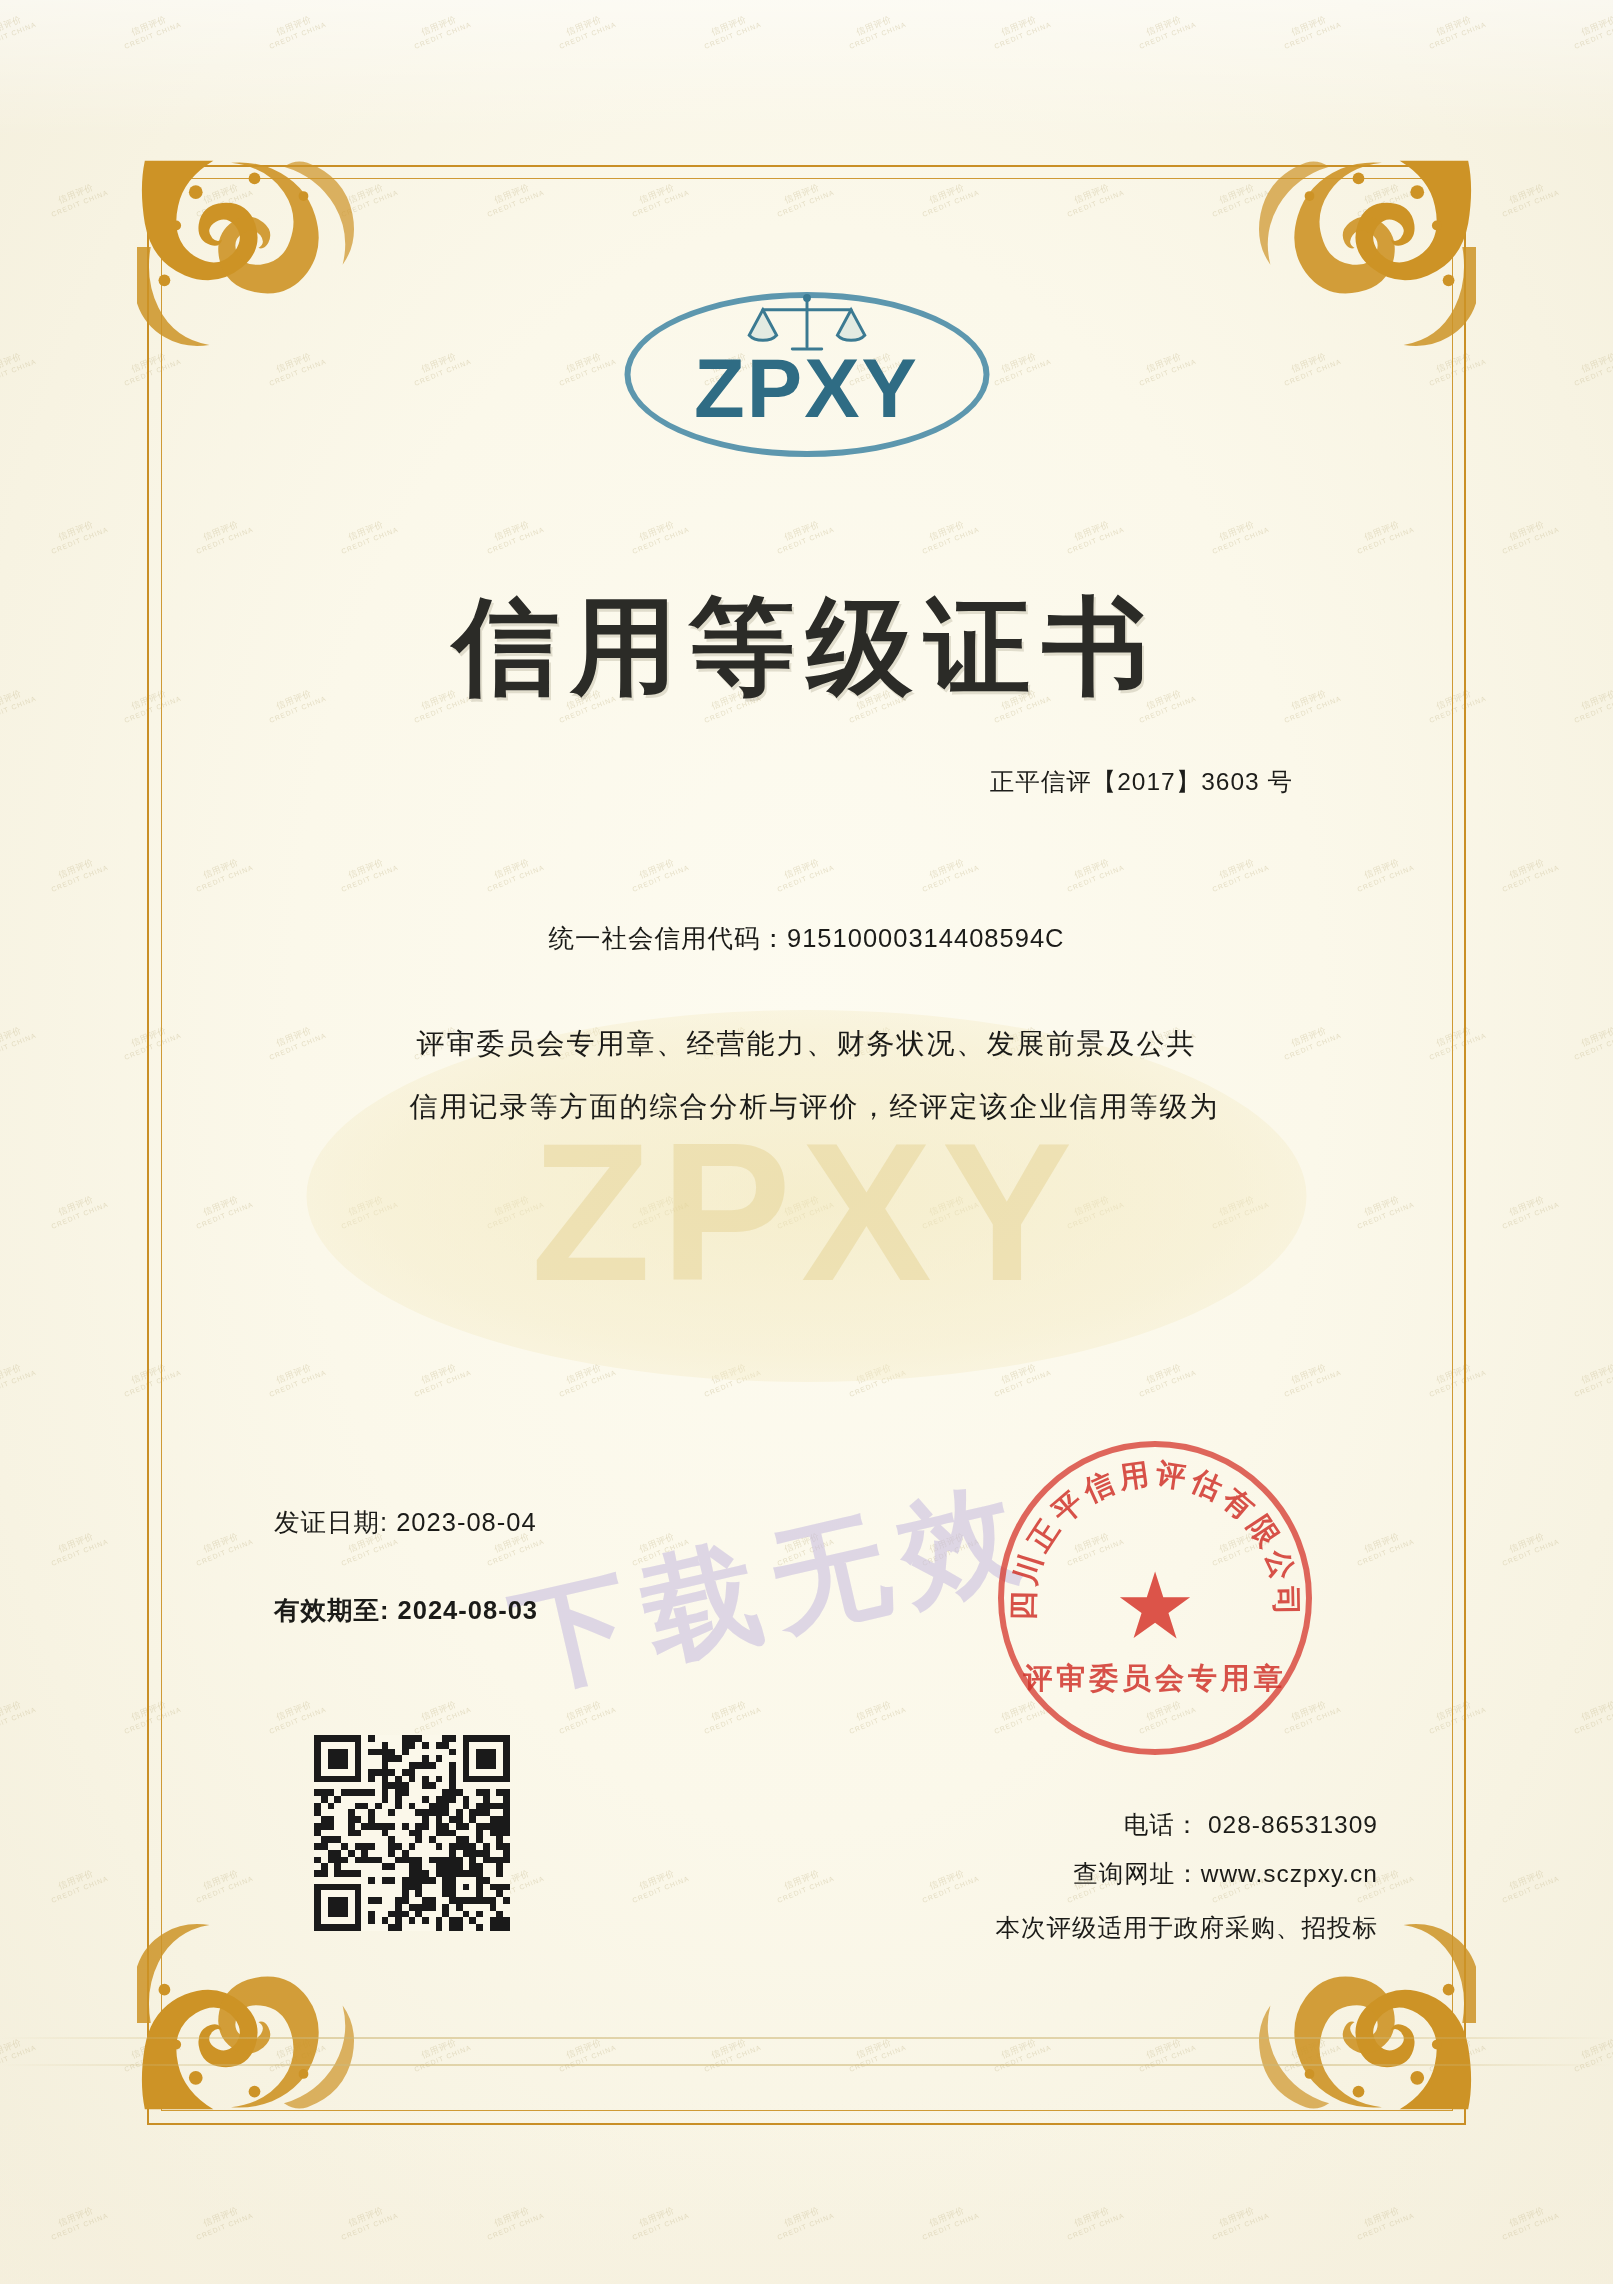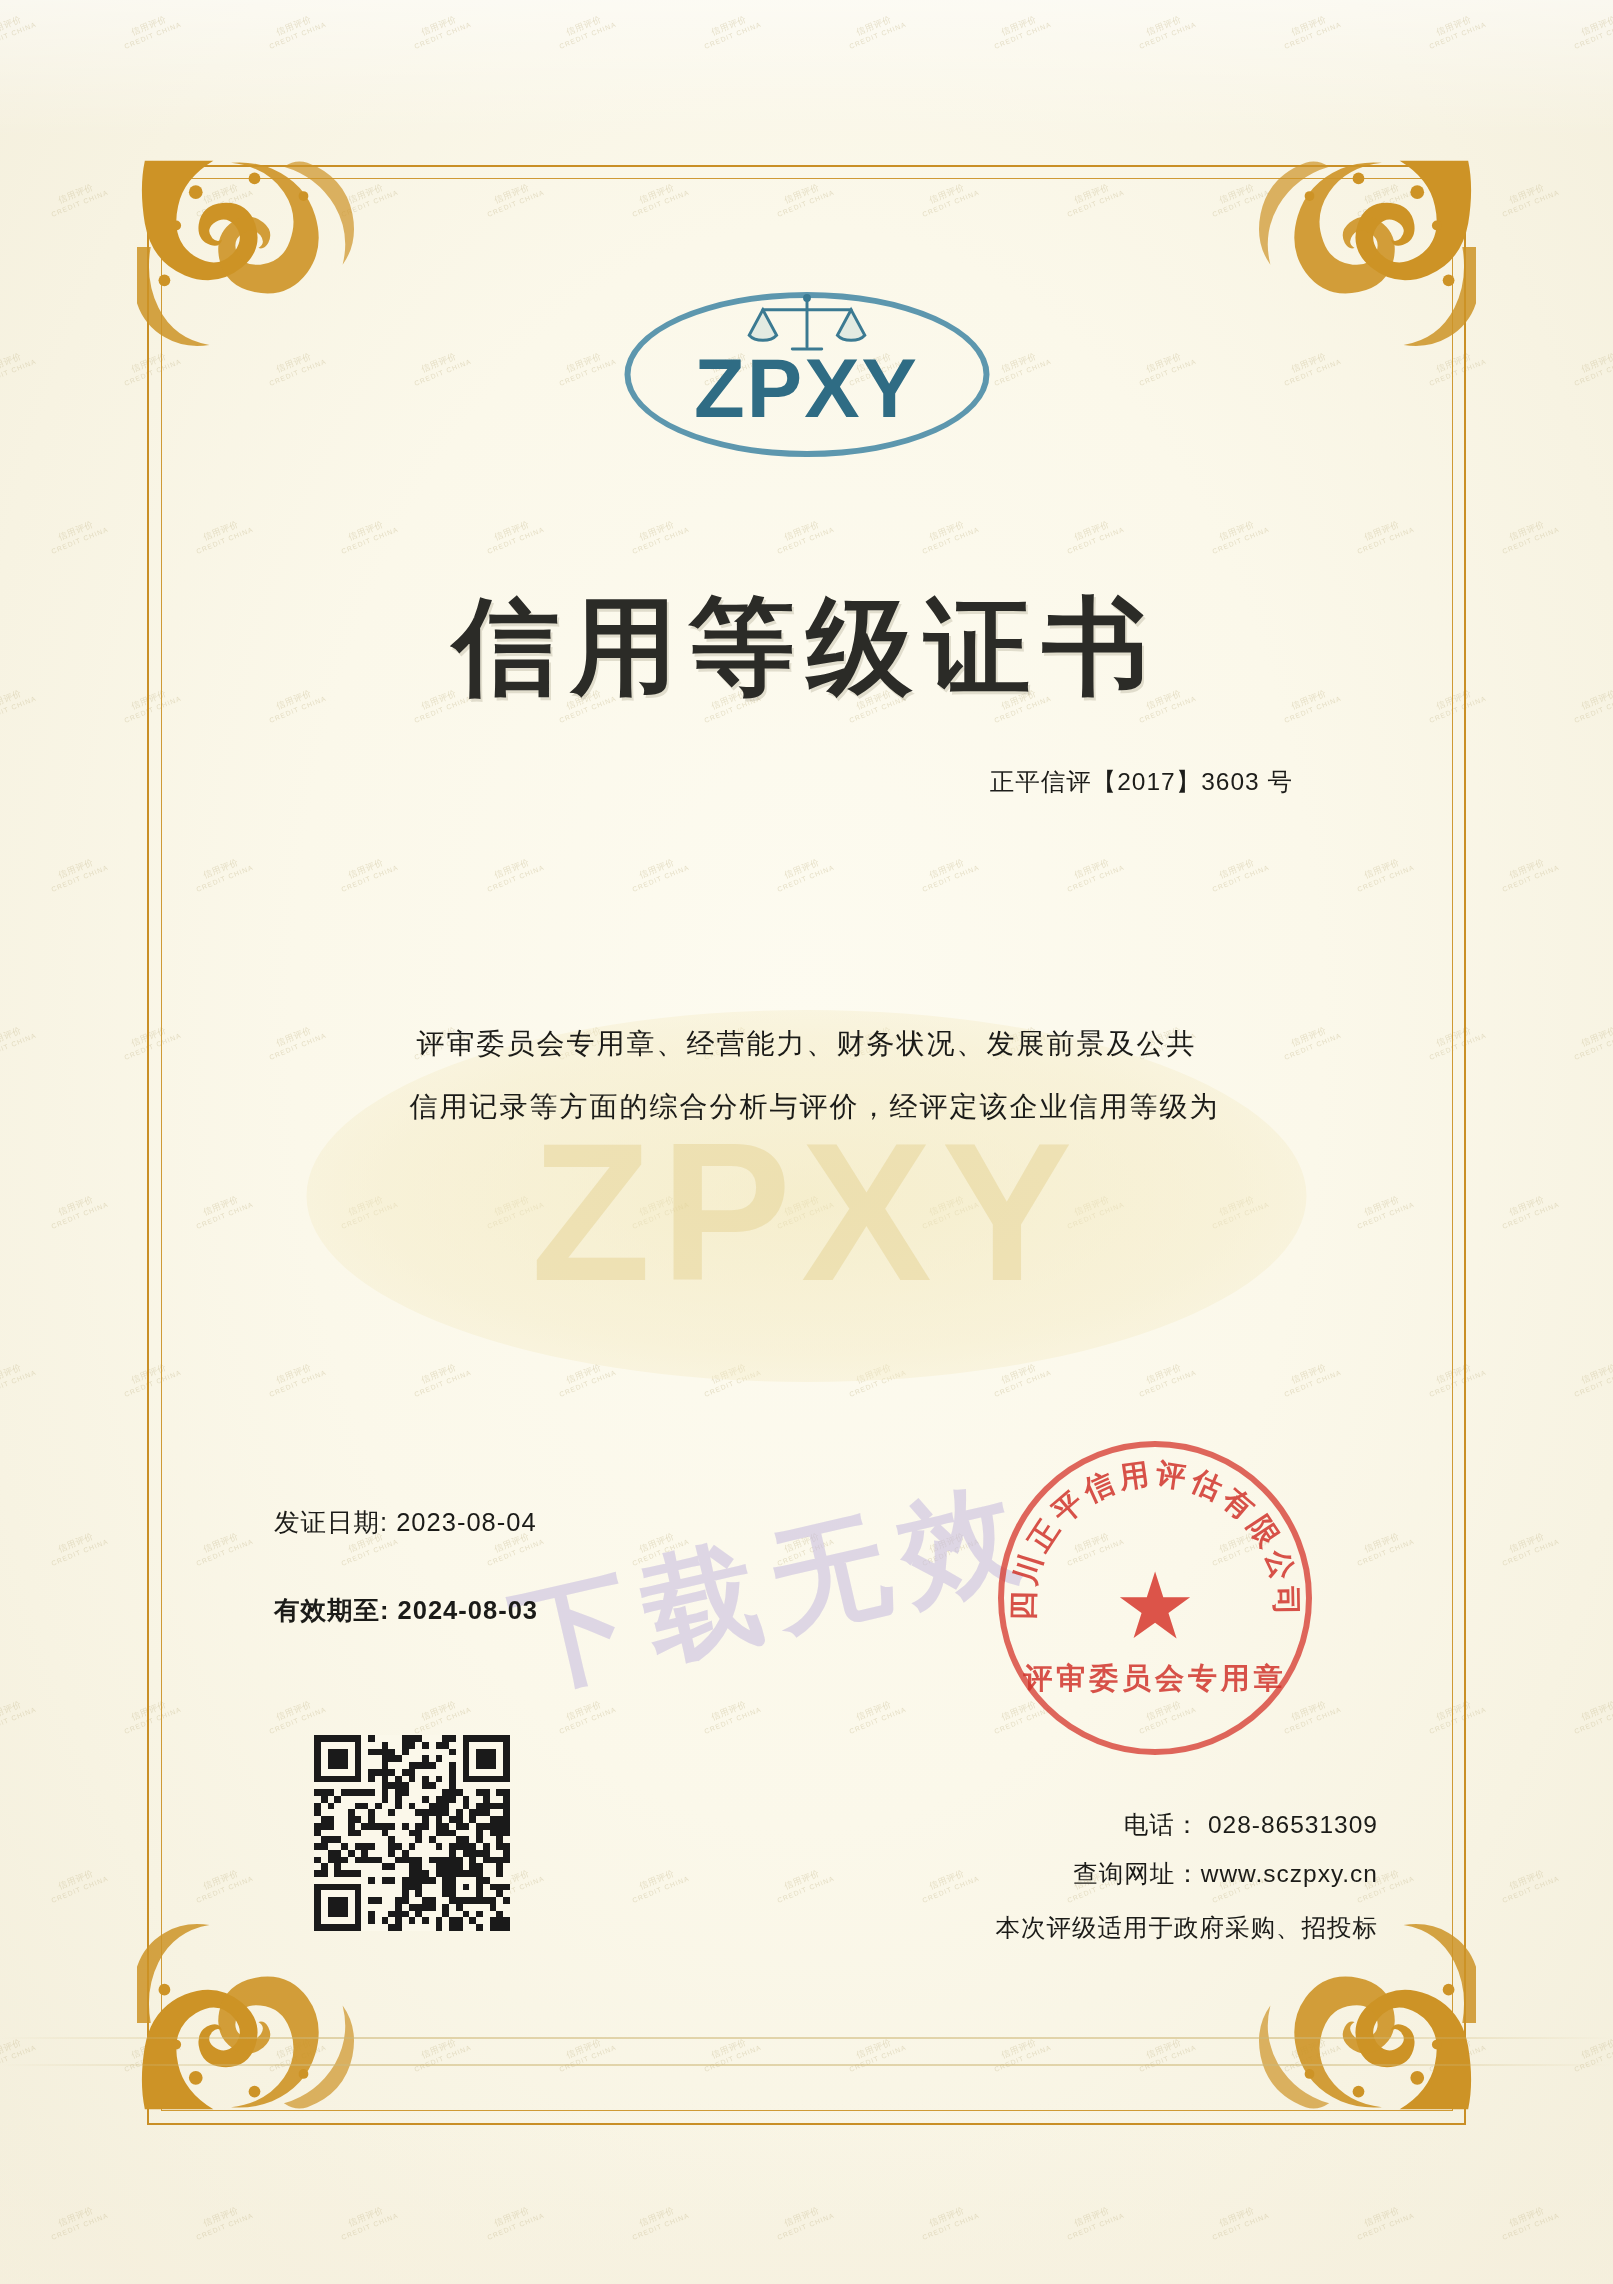--- a/index.html
+++ b/index.html
@@ -1085,20 +1085,21 @@
       <circle cx="75" cy="10" r="4" fill="#3b7a92"></circle>
     </svg>
     <div class="logo-text">ZPXY</div>
   </div>
 
   <div class="cert-title">信用等级证书</div>
 
   <div class="cert-no">正平信评【2017】3603 号</div>
 
 
+  <div class="credit-code">统一社会信用代码：91510000314408594C</div>
 
   <div class="body-line l1">评审委员会专用章、经营能力、财务状况、发展前景及公共</div>
   <div class="body-line l2">信用记录等方面的综合分析与评价，经评定该企业信用等级为</div>
 
 
   <div class="void-mark">下载无效</div>
 
   <div class="issue-date">发证日期: 2023-08-04</div>
   <div class="valid-date">有效期至: 2024-08-03</div>
 

